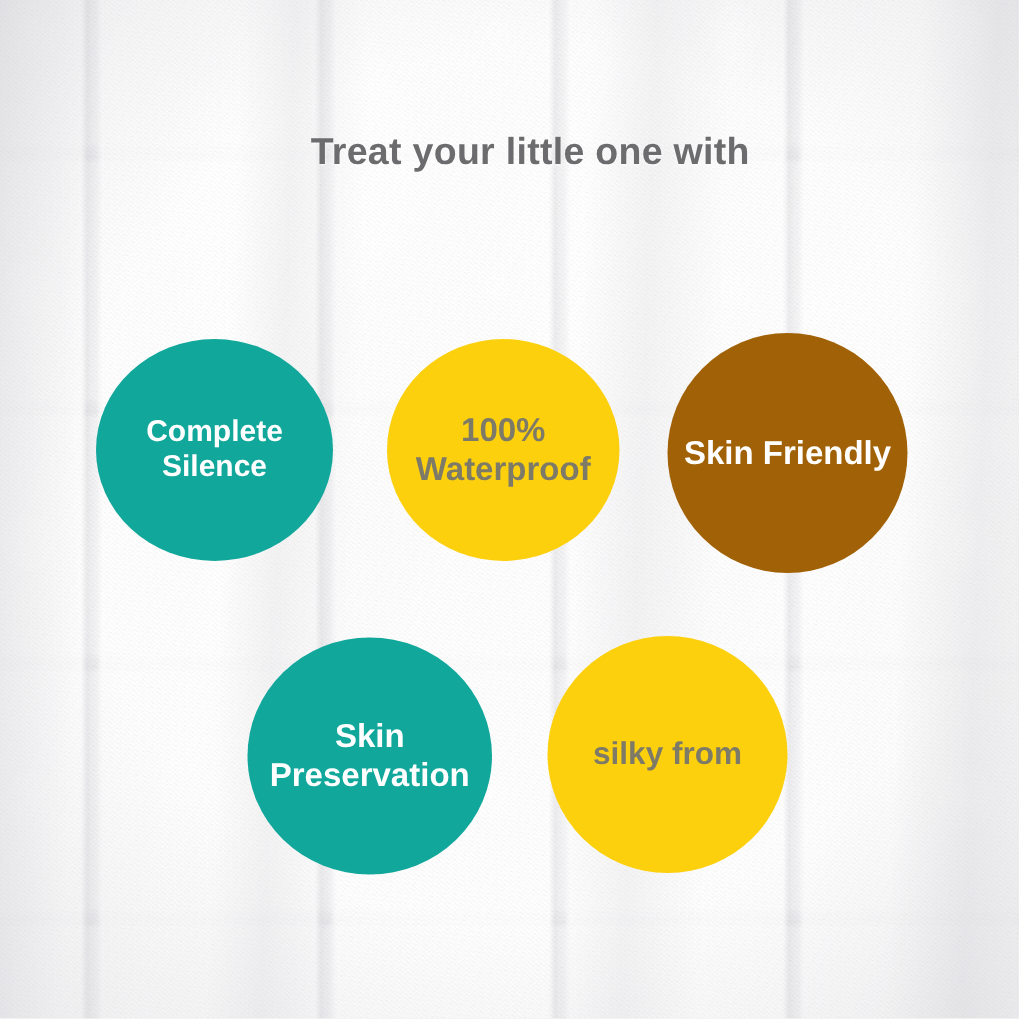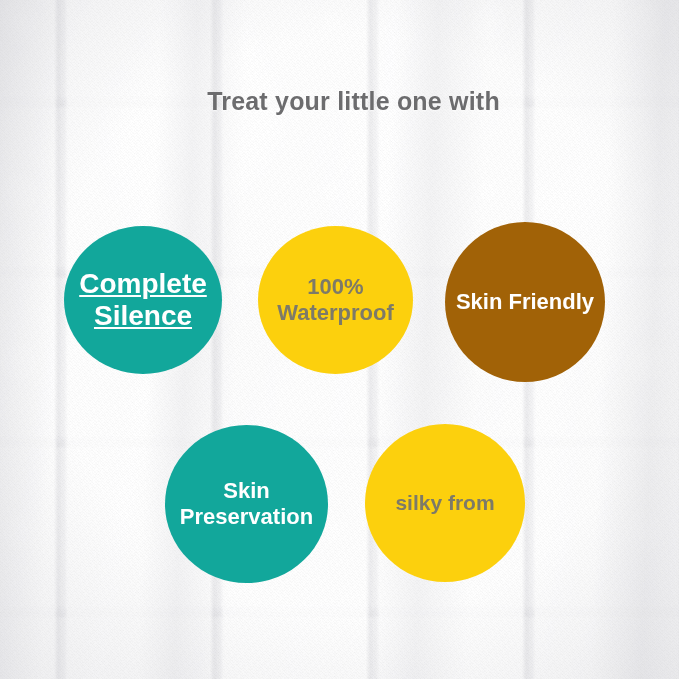--- a/index.html
+++ b/index.html
@@ -133,21 +133,21 @@
     text-align: center;
     font-weight: bold;
     line-height: 1.16;
     z-index: 3;
   }
   .bubble .label { display: block; width: 150%; }
   .bubble.teal   { background: #12a79b; color: #ffffff; }
   .bubble.yellow { background: #fcd00d; color: #7d7a68; text-align: center; }
   .bubble.gray   { background: #a16207; color: #ffffff; }
 
-  #bubble-silence      { left: 64px;  top: 226px; width: 158px; height: 148px; font-size: 28px; text-decoration: underline; }
+  #bubble-silence      { left: 64px;  top: 226px; width: 158px; height: 148px; font-size: 20px; }
   #bubble-waterproof   { left: 258px; top: 226px; width: 155px; height: 148px; font-size: 22px; }
   #bubble-skinfriendly { left: 445px; top: 222px; width: 160px; height: 160px; font-size: 22px; }
   #bubble-heat         { left: 165px; top: 425px; width: 163px; height: 158px; font-size: 22px; }
   #bubble-silky        { left: 365px; top: 424px; width: 160px; height: 158px; font-size: 21px; }
 
   #bubble-silence .label      { width: 160%; }
   #bubble-waterproof .label   { width: 165%; }
   #bubble-heat .label         { width: 160%; }
 </style>
 </head>

